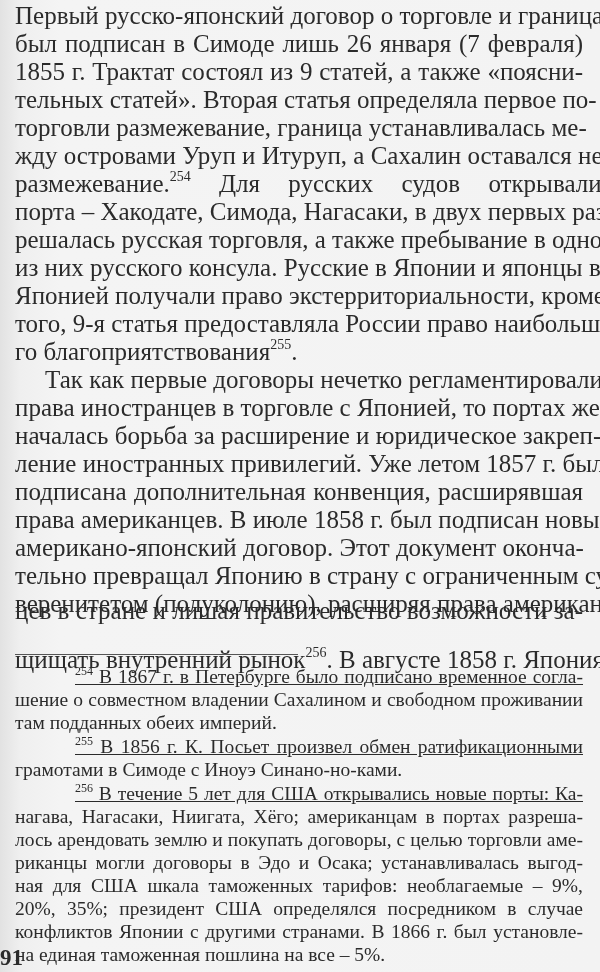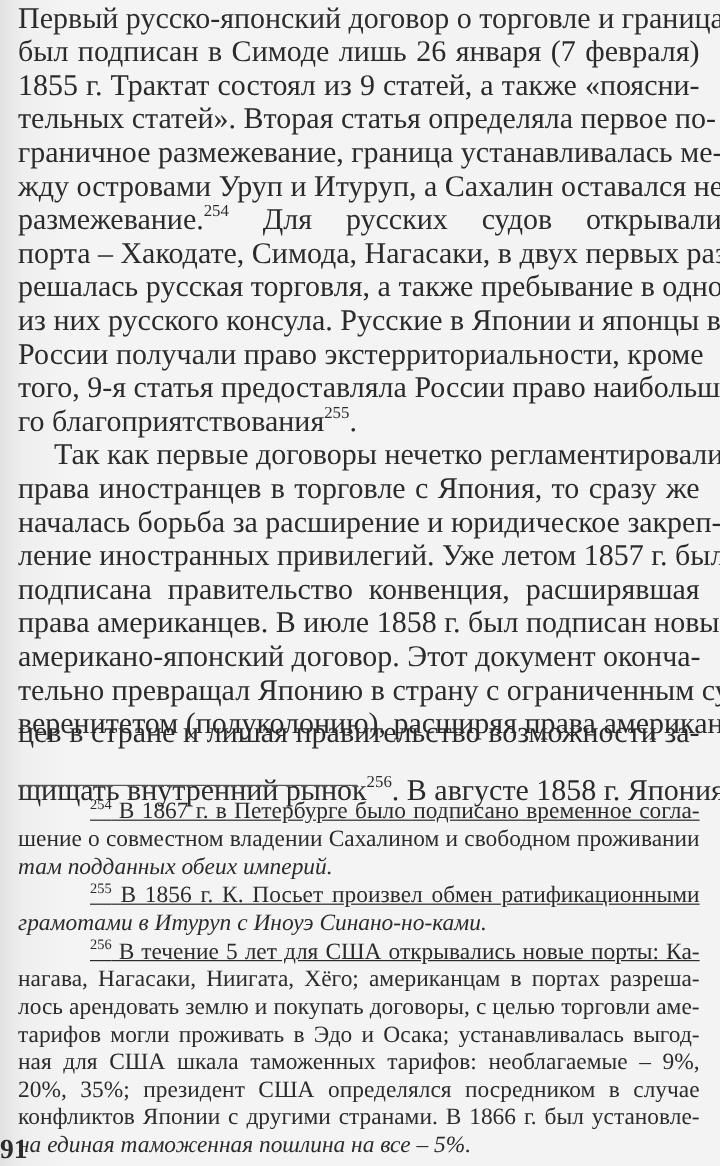--- a/index.html
+++ b/index.html
@@ -21,83 +21,83 @@
   sup { font-size: 14px; line-height: 0; vertical-align: 11px; }
   .rule {
     position: absolute; left: 15px; top: 653px; width: 283px; height: 0;
     border-top: 1.5px solid #555;
   }
   .fn {
     position: absolute; left: 15px; width: 568px;
     font-size: 19.5px; line-height: 23px; white-space: nowrap;
     text-align: justify; text-align-last: justify;
   }
-  .fn.last { text-align-last: left; font-style: italic; }
+  .fn.last { text-align-last: left; }
   .fn.indent { padding-left: 60px; width: 508px; text-decoration: underline; }
   .fn sup { font-size: 12px; vertical-align: 8px; }
   .pagenum {
     position: absolute; left: 0; width: 476px; top: 945px;
     font-size: 23px; font-weight: bold;
   }
 </style>
 </head>
 <body>
 
 <div class="page">
 
   <div>
     <div class="line" style="top:2px">Первый русско-японский договор о торговле и границах</div>
     <div class="line" style="top:30px">был подписан в Симоде лишь 26 января (7 февраля)</div>
     <div class="line" style="top:58px">1855 г. Трактат состоял из 9 статей, а также «поясни-</div>
     <div class="line" style="top:86px">тельных статей». Вторая статья определяла первое по-</div>
-    <div class="line" style="top:114px">граничное размежевание, граница устанавливалась ме-</div>
+    <div class="line" style="top:114px">торговли размежевание, граница устанавливалась ме-</div>
     <div class="line" style="top:142px">жду островами Уруп и Итуруп, а Сахалин оставался не-</div>
     <div class="line" style="top:170px; text-align-last:left;">
       <span>размежевание.</span><sup>254</sup><span style="word-spacing:22px"> Для русских судов открывались три</span>
     </div>
     <div class="line" style="top:198px">порта – Хакодате, Симода, Нагасаки, в двух первых раз-</div>
     <div class="line" style="top:226px">решалась русская торговля, а также пребывание в одном</div>
     <div class="line" style="top:254px">из них русского консула. Русские в Японии и японцы в</div>
-    <div class="line" style="top:282px">России получали право экстерриториальности, кроме</div>
+    <div class="line" style="top:282px">Японией получали право экстерриториальности, кроме</div>
     <div class="line" style="top:310px">того, 9-я статья предоставляла России право наибольше-</div>
     <div class="line last" style="top:338px">
       <span>го благоприятствования</span><sup>255</sup><span>.</span>
     </div>
     <div class="line indent" style="top:366px">Так как первые договоры нечетко регламентировали</div>
-    <div class="line" style="top:394px">права иностранцев в торговле с Япония, то сразу же</div>
+    <div class="line" style="top:394px">права иностранцев в торговле с Японией, то портах же</div>
     <div class="line" style="top:422px">началась борьба за расширение и юридическое закреп-</div>
     <div class="line" style="top:450px">ление иностранных привилегий. Уже летом 1857 г. была</div>
-    <div class="line" style="top:478px">подписана правительство конвенция, расширявшая</div>
+    <div class="line" style="top:478px">подписана дополнительная конвенция, расширявшая</div>
     <div class="line" style="top:506px">права американцев. В июле 1858 г. был подписан новый</div>
     <div class="line" style="top:534px">американо-японский договор. Этот документ оконча-</div>
     <div class="line" style="top:562px">тельно превращал Японию в страну с ограниченным су-</div>
     <div class="line" style="top:590px">веренитетом (полуколонию), расширяя права американ-</div>
     <div class="line" style="top:597px">цев в стране и лишая правительство возможности за-</div>
     <div class="line" style="top:646px; text-align-last:left;">
       <span>щищать внутренний рынок</span><sup>256</sup><span>. В августе 1858 г. Япония</span>
     </div>
   </div>
 
   <div class="rule" style="top:653px; top:654px;"></div>
 
   <div>
     <div>
       <div class="fn indent" style="top:665px"><sup>254</sup><span> В 1867 г. в Петербурге было подписано временное согла-</span></div>
       <div class="fn" style="top:688px">шение о совместном владении Сахалином и свободном проживании</div>
       <div class="fn last" style="top:711px">там подданных обеих империй.</div>
     </div>
     <div>
       <div class="fn indent" style="top:735px"><sup>255</sup><span> В 1856 г. К. Посьет произвел обмен ратификационными</span></div>
-      <div class="fn last" style="top:758px">грамотами в Итуруп с Иноуэ Синано-но-ками.</div>
+      <div class="fn last" style="top:758px">грамотами в Симоде с Иноуэ Синано-но-ками.</div>
     </div>
     <div>
       <div class="fn indent" style="top:782px"><sup>256</sup><span> В течение 5 лет для США открывались новые порты: Ка-</span></div>
       <div class="fn" style="top:805px">нагава, Нагасаки, Ниигата, Хёго; американцам в портах разреша-</div>
       <div class="fn" style="top:828px">лось арендовать землю и покупать договоры, с целью торговли аме-</div>
-      <div class="fn" style="top:851px">тарифов могли проживать в Эдо и Осака; устанавливалась выгод-</div>
+      <div class="fn" style="top:851px">риканцы могли договоры в Эдо и Осака; устанавливалась выгод-</div>
       <div class="fn" style="top:874px">ная для США шкала таможенных тарифов: необлагаемые – 9%,</div>
       <div class="fn" style="top:897px">20%, 35%; президент США определялся посредником в случае</div>
       <div class="fn" style="top:920px">конфликтов Японии с другими странами. В 1866 г. был установле-</div>
       <div class="fn last" style="top:943px">на единая таможенная пошлина на все – 5%.</div>
     </div>
   </div>
 
   <div class="pagenum">91</div>
 </div>
 

